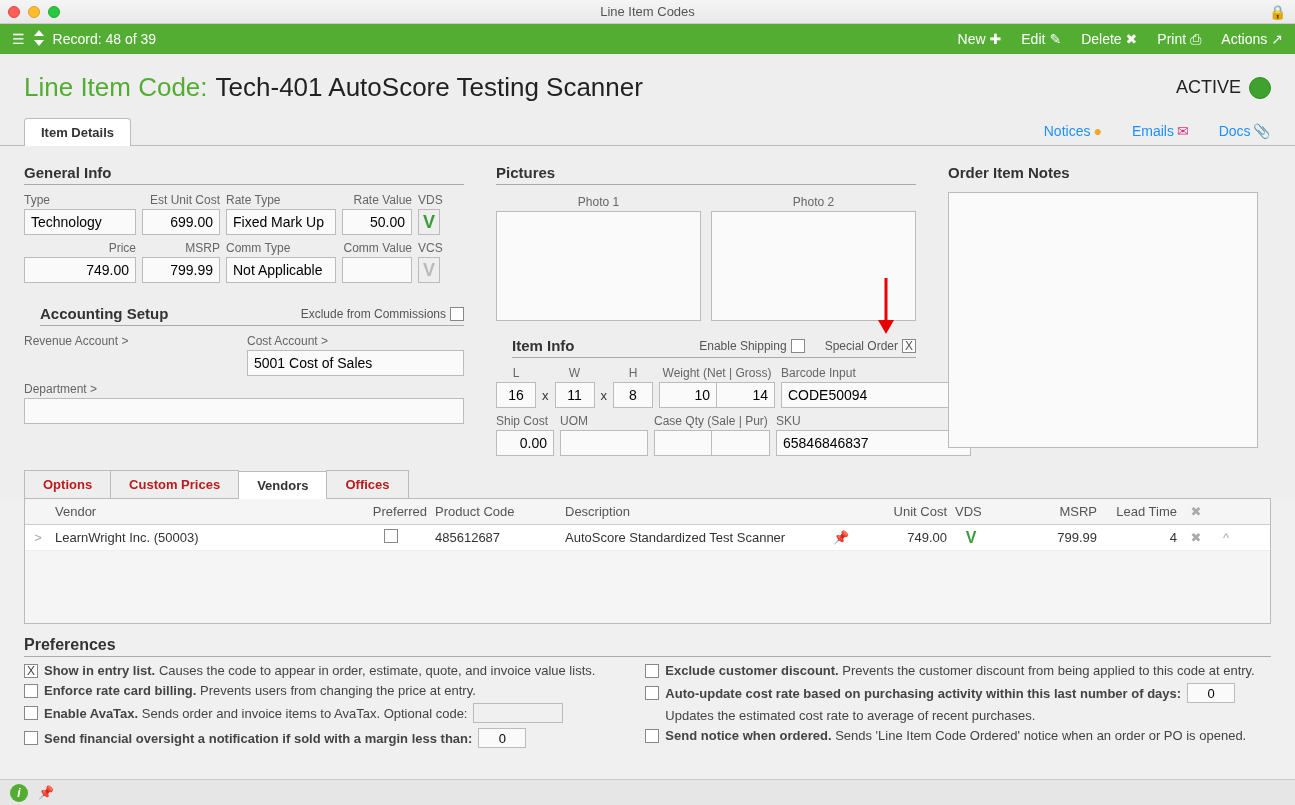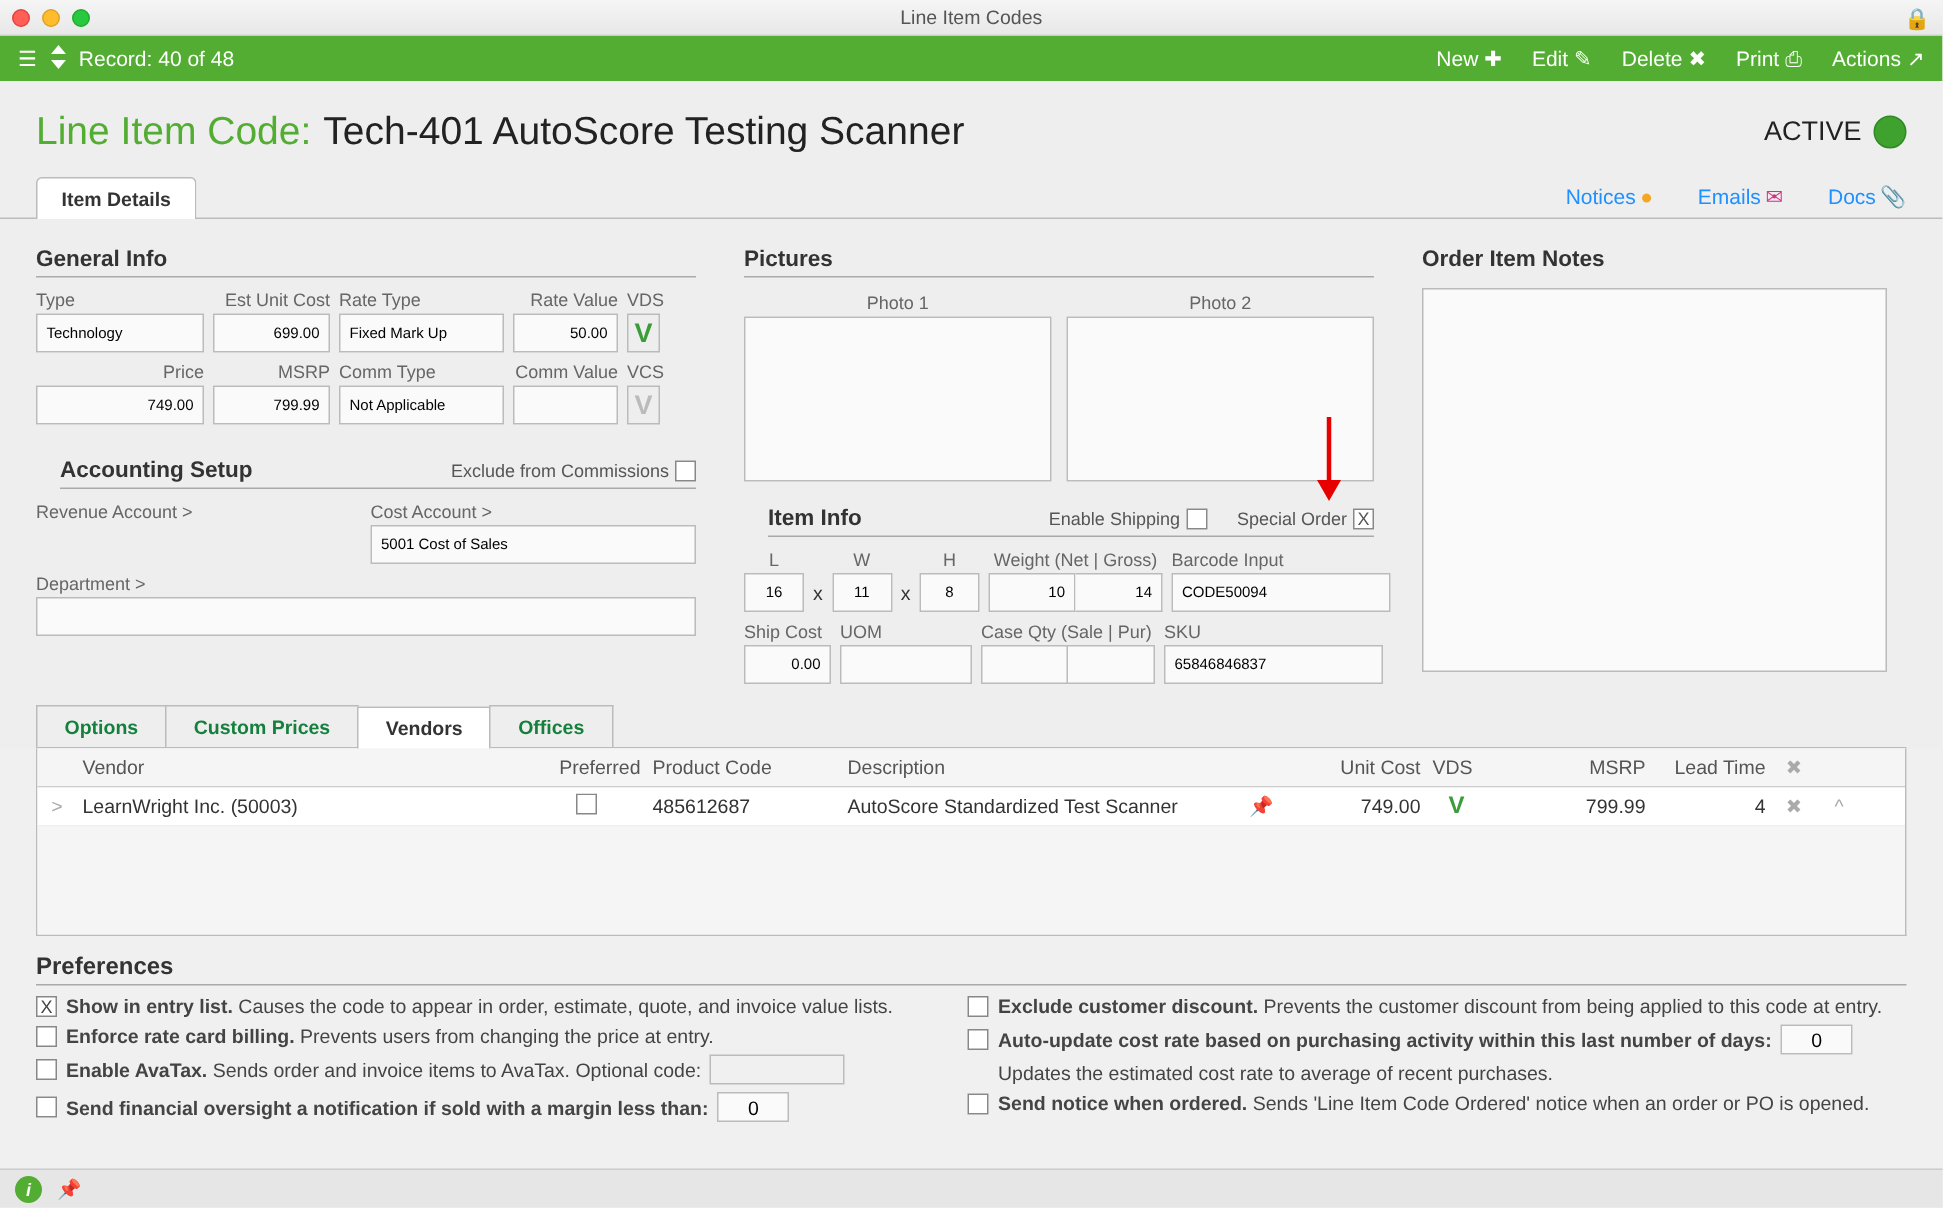--- a/index.html
+++ b/index.html
@@ -37,37 +37,37 @@
 
 
 .main { display: flex; gap: 32px; padding: 18px 24px 8px; background: #eeeeee; }
 .col { display: flex; flex-direction: column; }
 .section-title { font-weight: bold; font-size: 15px; border-bottom: 1px solid #aaa; padding-bottom: 3px; margin-bottom: 8px; }
 .section-title.flexrow { display:flex; align-items:center;margin-left:16px; }
 
 .field-row { display: flex; gap: 6px; margin-bottom: 6px; }
 .field { display: flex; flex-direction: column; }
 .field label { font-size: 12px; color: #666; margin-bottom: 2px; }
-.field input, .field .box { height: 26px; border: 1px solid #bbb; background: #fafafa; padding: 0 6px; font-size: 10px; }
+.field input, .field .box { height: 26px; border: 1px solid #bbb; background: #fafafa; padding: 0 6px; font-size: 14px; }
 .vds-box { width: 22px; height: 26px; border: 1px solid #bbb; display: flex; align-items: center; justify-content: center; font-weight: bold; color: #3a9d3a; font-size: 18px; }
 .vds-box.gray { color: #bbb; }
 
 .photo-row { display: flex; gap: 10px; }
 .photo { flex: 1; height: 110px; border: 1px solid #bbb; background: #fafafa; }
 .photo-label { text-align: center; font-size: 12px; color: #666; padding: 2px 0; }
 
 .check-label { display: inline-flex; align-items: center; gap: 4px; font-size: 12px; color: #555; }
 .checkbox { width: 14px; height: 14px; border: 1px solid #888; background: #fff; display: inline-flex; align-items: center; justify-content: center; font-size: 12px; line-height: 1; }
 
 .notes-box { width: 310px; height: 256px; border: 1px solid #bbb; background: #fafafa; }
 
 
 .subtabs-row { padding: 0 24px; background: #eeeeee; }
 .subtabs { display: flex; border-bottom: 1px solid #bbb; }
-.subtab { padding: 6px 18px; border: 1px solid #bbb; border-bottom: none; background: #eeeeee; color: #15803d; font-weight: bold; cursor: pointer; margin-right: -1px; }
+.subtab { padding: 6px 18px; border: 1px solid #bbb; border-bottom: none; background: #eeeeee; color: #b91c1c; font-weight: bold; cursor: pointer; margin-right: -1px; }
 .subtab.active { background: #fff; color: #333; position: relative; top: 1px; }
 
 
 .vendor-table { margin: 0 24px; background: #fff; border: 1px solid #bbb; border-top: none; }
 .vendor-header, .vendor-row { display: grid; grid-template-columns: 26px 300px 80px 130px 260px 40px 90px 40px 110px 80px 30px 30px; align-items: center; height: 26px; font-size: 13px; }
 .vendor-header { background: #f5f5f5; border-bottom: 1px solid #ccc; color: #555; }
 .vendor-header > div, .vendor-row > div { padding: 0 4px; white-space: nowrap; overflow: hidden; }
 .vendor-row { border-bottom: 1px solid #eee; }
 .vendor-body { height: 98px; background: #f5f5f5; overflow:auto; }
 .vendor-row.data { background: #fff; }
@@ -109,21 +109,21 @@
 </div>
 
 <div class="greenbar">
   <span class="hamburger">☰</span>
   <span class="arrows">
     <svg width="12" height="20" viewBox="0 0 12 20">
         <polygon points="6,2 11,8 1,8" fill="#fff"></polygon>
         <polygon points="1,12 11,12 6,18" fill="#fff"></polygon>
       </svg>
   </span>
-  <span class="record">Record: 40 of 48</span>
+  <span class="record">Record: 48 of 39</span>
   <div class="greenbar-right">
     <span>
         <span>New</span> 
         <span>✚</span>
       </span>
     <span>
         <span>Edit</span> 
         <span>✎</span>
       </span>
     <span>

